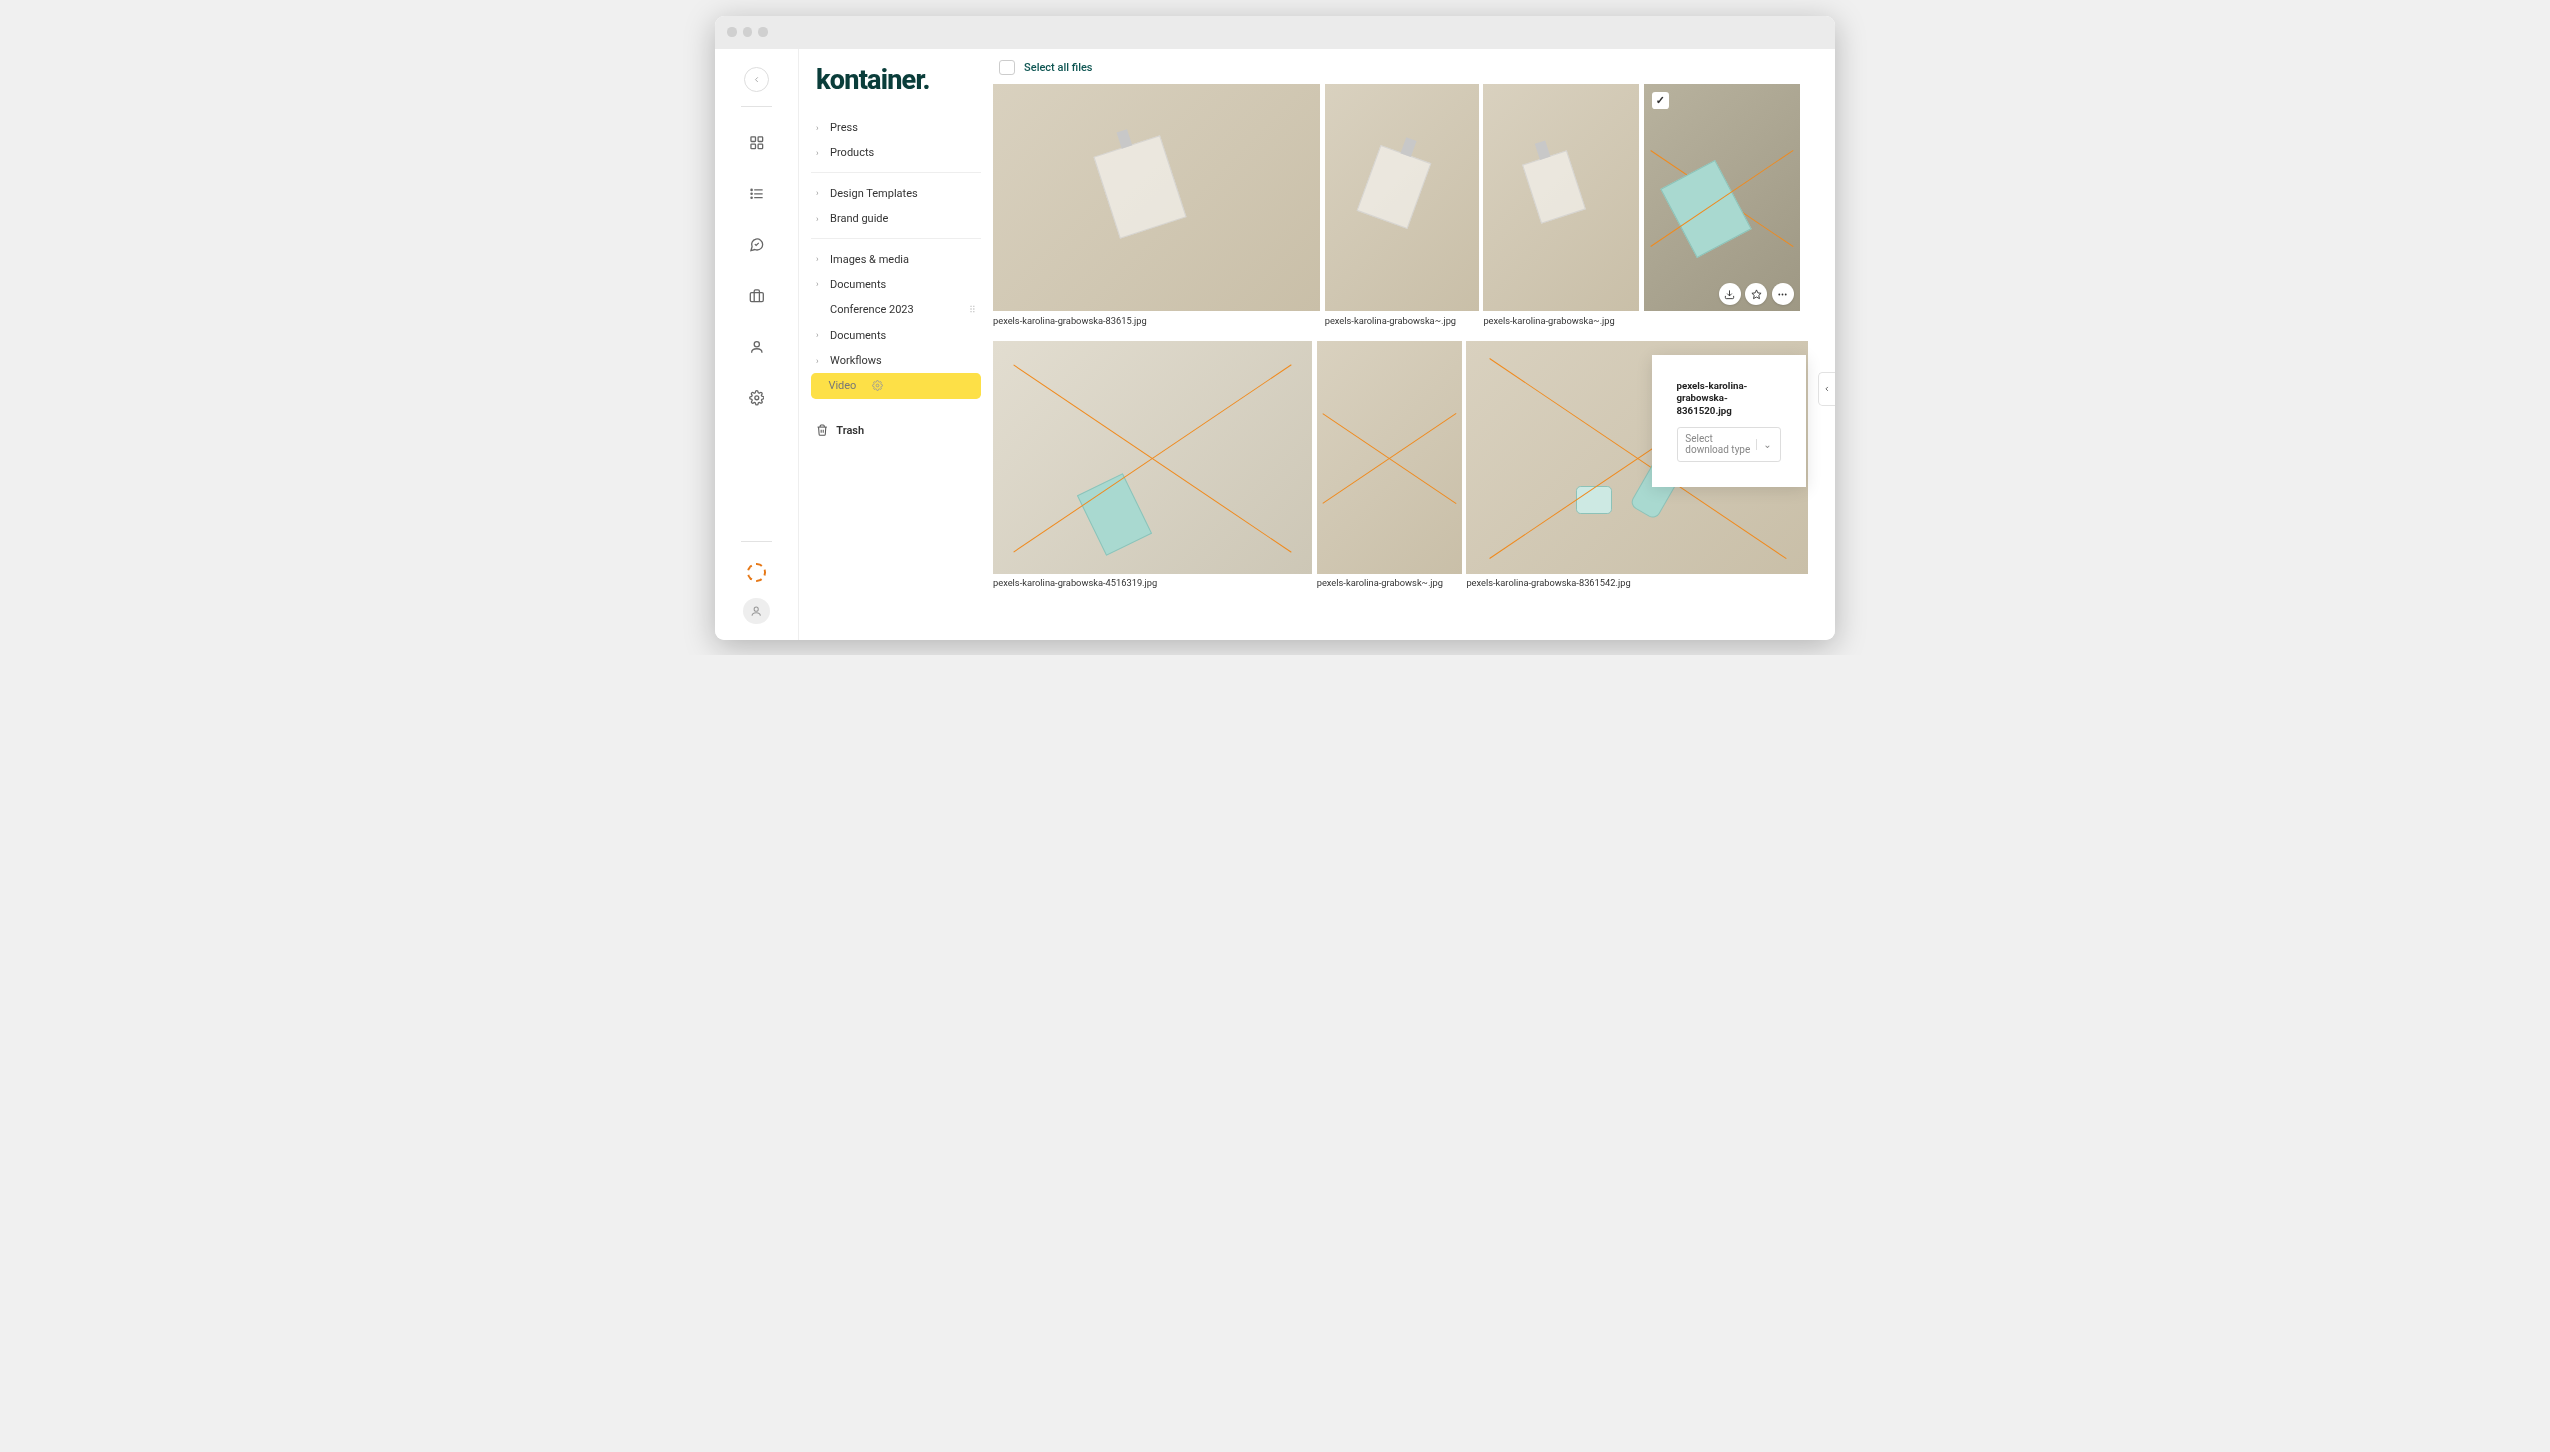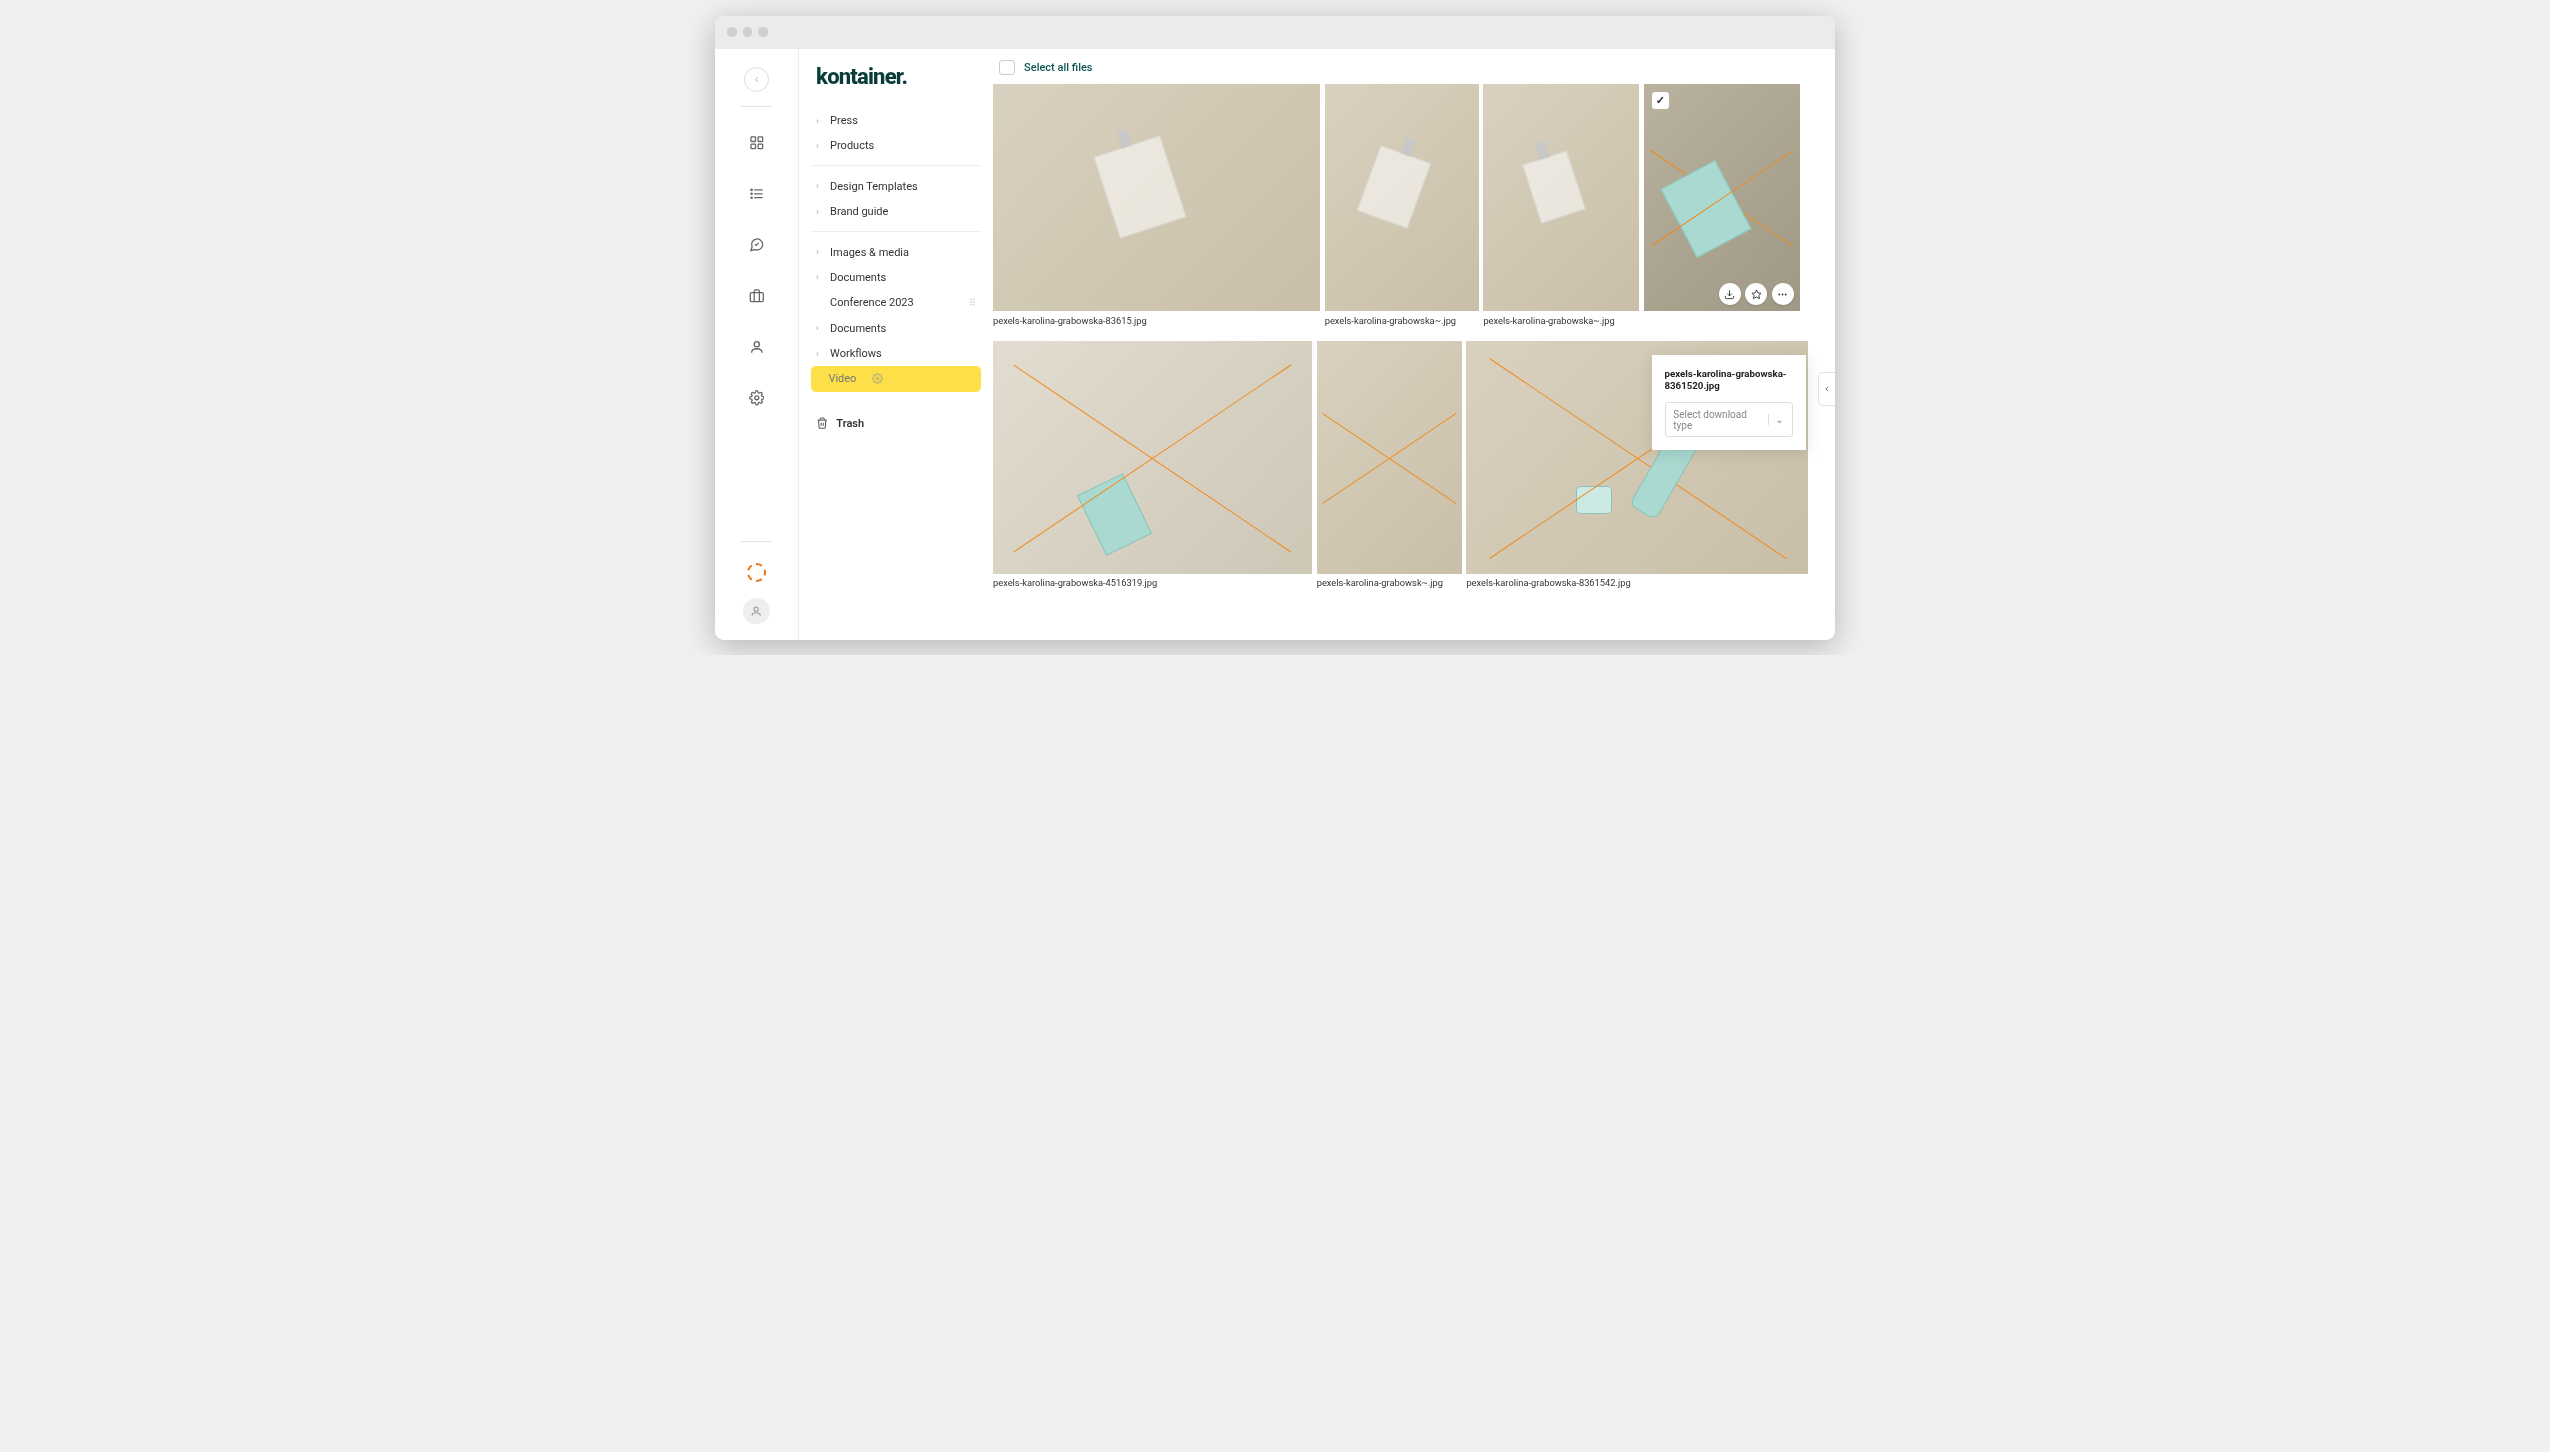--- a/index.html
+++ b/index.html
@@ -10,21 +10,21 @@
 .app-body { display: flex; height: 591px; background: #fff; }
 .iconrail { width: 84px; border-right: 0.8px solid #eee; display: flex; flex-direction: column; align-items: center; padding-top: 18.7px; gap: 0; position: relative; }
 .rail-btn { width: 28px; height: 28px; display: flex; align-items: center; justify-content: center; color: #555; cursor: pointer; margin-bottom: 23px; }
 .rail-btn.back { width: 25px; height: 25px; border: 0.8px solid #ddd; border-radius: 50%; margin-bottom: 14px; }
 .rail-divider { width: 31px; height: 0.8px; background: #e2e2e2; margin-bottom: 22px; }
 .rail-bottom { position: absolute; bottom: 15.6px; display: flex; flex-direction: column; align-items: center; gap: 15.6px; }
 .rail-divider-bot { width: 31px; height: 0.8px; background: #e2e2e2; margin-bottom: 6.2px; }
 .lifebuoy { width: 18.7px; height: 18.7px; border: 2.3px dashed #e67817; border-radius: 50%; }
 .avatar-circle { width: 26.4px; height: 26.4px; background: #eee; border-radius: 50%; display:flex; align-items:center; justify-content:center; color:#888; }
 .sidebar { width: 194px; padding: 15.6px 12.4px; }
-.logo { font-size: 22px; font-weight: 800; color: #0a3d3a; letter-spacing: -0.8px; margin-bottom: 18.7px; padding-left: 4.7px; }
+.logo { font-size: 27px; font-weight: 800; color: #0a3d3a; letter-spacing: -0.8px; margin-bottom: 18.7px; padding-left: 4.7px; }
 .nav-section { margin-bottom: 7.8px; padding-bottom: 6.2px; }
 .nav-section.bordered { border-bottom: 0.8px solid #eee; }
 .nav-item { display: flex; align-items: center; gap: 6.2px; padding: 6.2px 4.7px; font-size: 11px; color: #333; cursor: pointer; border-radius: 3.1px; }
 .nav-item .chev { color: #999; font-size: 8.6px; width: 7.8px; }
 .nav-item.plain { padding-left: 18.7px; }
 .nav-item .drag { margin-left: auto; color: #ccc; font-size: 9.3px; }
 .nav-item.active { background: #fde047; padding-left: 17px; color: #777; border-radius: 4.7px; }
 .nav-item .gear { color: #999; }
 .trash-item { display:flex; align-items:center; gap:7.8px; padding: 11px 4.7px; font-size:11px; font-weight:600; color:#333; cursor:pointer; }
 .content { flex: 1; padding: 11px 0 0 0; display:flex; flex-direction:column; position: relative; overflow: hidden; }
@@ -39,21 +39,21 @@
 .thumb.crossed::after { transform: rotate(-34deg); }
 .filename { font-size: 9.3px; color: #333; padding: 3.1px 0 7.8px 0; }
 .t-w1 { width: 327px; } .t-w2 { width: 154px; } .t-w3 { width: 156px; } .t-w4 { width: 156px; }
 .t-h1 { height: 227px; }
 .b-w1 { width: 319px; } .b-w2 { width: 145px; } .b-w3 { width: 342px; }
 .b-h1 { height: 233px; }
 .row2 { margin-top: 3.1px; }
 .actions { position:absolute; right:6.2px; bottom:6.2px; display:flex; gap:4.7px; }
 .iconbtn { width:22px; height:22px; border-radius:50%; background:#fff; display:flex; align-items:center; justify-content:center; color:#333; box-shadow: 0 0.8px 2.3px rgba(0,0,0,0.15); cursor:pointer; }
 .sel-check { position:absolute; top:7.8px; left:7.8px; width:17px; height:17px; background:#fff; border-radius:3.1px; display:flex; align-items:center; justify-content:center; color:#333; font-weight:bold; font-size:11px; }
-.popover { position:absolute; background:#fff; box-shadow: 0 3.1px 15.6px rgba(0,0,0,0.12); padding: 13px; width: 154px; top: 306px; right: 29.5px; z-index: 10; }
+.popover { position:absolute; background:#fff; box-shadow: 0 3.1px 15.6px rgba(0,0,0,0.12); padding: 25px; width: 154px; top: 306px; right: 29.5px; z-index: 10; }
 .popover-title { font-size:9.7px; font-weight:700; color:#222; line-height:1.3; margin-bottom:9.3px; }
 .select-dl { display:flex; align-items:center; justify-content:space-between; border:0.8px solid #ddd; border-radius:3.1px; padding:5.4px 7.8px; font-size:10px; color:#888; cursor:pointer; }
 .select-dl .arrow { border-left:0.8px solid #ddd; padding-left:6.2px; color:#888; }
 .side-handle { position:absolute; right:0; top: 323px; width:17px; height:34px; background:#fff; border:0.8px solid #e2e2e2; border-right:none; border-radius: 4.7px 0 0 4.7px; display:flex; align-items:center; justify-content:center; color:#666; cursor:pointer; }
 
 .bottle { position:absolute; background: rgba(255,255,255,0.55); border:0.8px solid rgba(200,200,200,0.6); }
 .bottle.clear1 { width:70px; height:86px; left:45%; top:45%; transform: translate(-50%,-50%) rotate(-18deg); }
 .bottle.clear1::before { content:""; position:absolute; top:-17px; left:50%; transform:translateX(-50%); width:11px; height:17px; background:#c8c8c8; }
 .bottle.mint { background:#a9d9d0; border-color:#8cc2b8; }
 .bottle.m1 { width:62px; height:78px; left:40%; top:55%; transform: translate(-50%,-50%) rotate(-28deg); }

